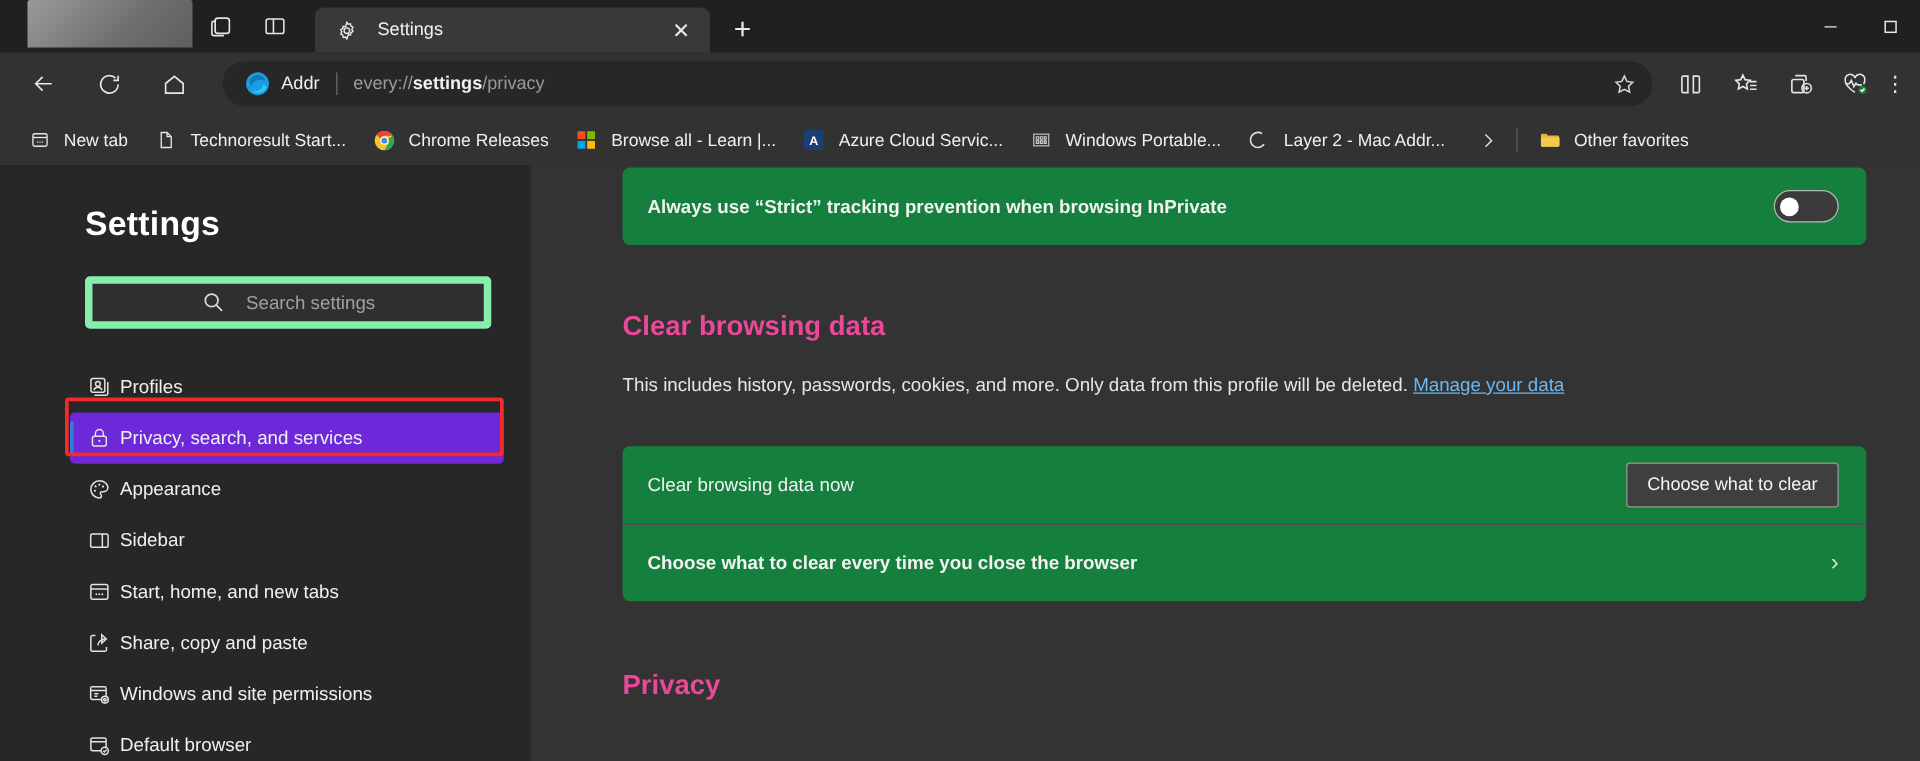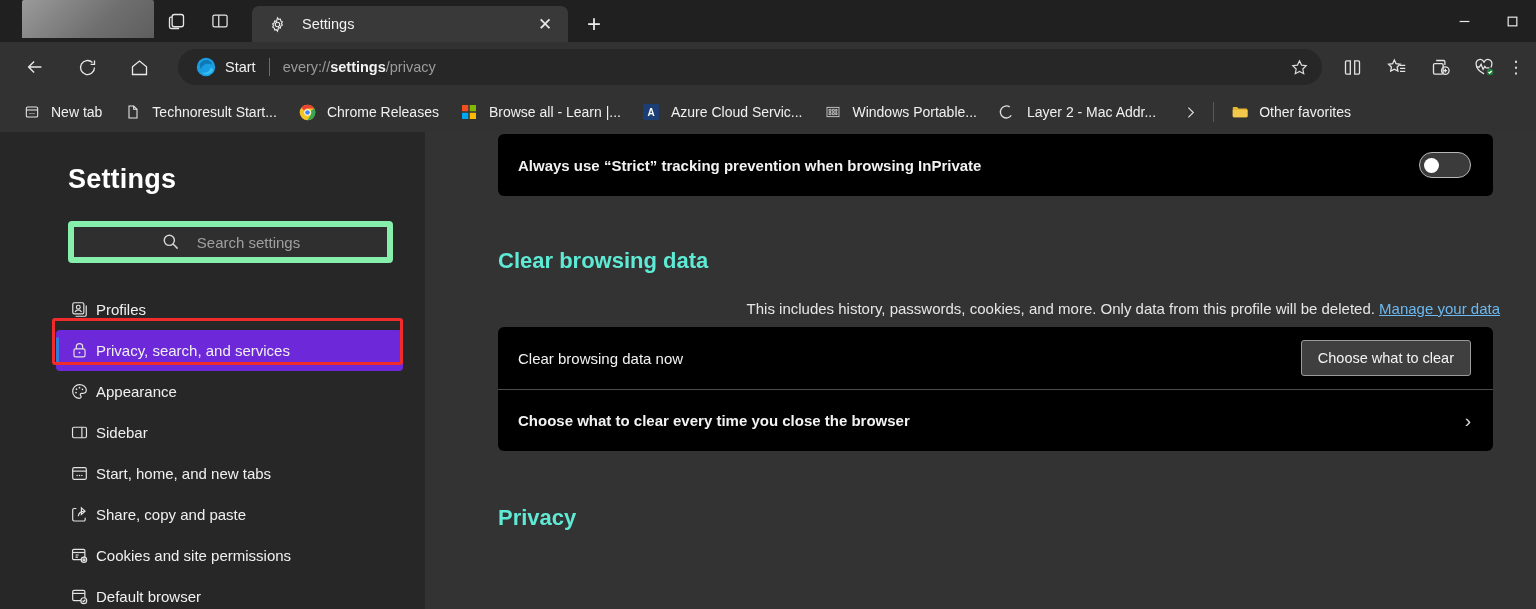--- a/index.html
+++ b/index.html
@@ -181,45 +181,45 @@
     background:#8a8a8a; border-radius:5px;
   }
 
   
   .content{
     flex:1 1 auto; height:100%; position:relative;
     background:#333333; padding-left:73px; padding-right:36px;
     overflow:hidden;
   }
   .card{
-    background:#000000; border-radius:6px;
+    background:#15803d; border-radius:6px;
     width:995px;
   }
   .card-row{
     display:flex; align-items:center; justify-content:space-between;
     padding:0 22px 0 20px; min-height:62px;
   }
   .card-row + .card-row{ border-top:1px solid #4b4b4b; }
   .row-label{ font-size:15px; color:#f2f2f2; }
   .row-label.bold{ font-weight:600; }
 
   .toggle{
     width:52px; height:26px; border-radius:13px;
     border:1px solid #b8b8b8; background:#3b3b3b;
     display:flex; align-items:center; flex:0 0 auto;
     padding:0 4px;
   }
   .toggle .knob{ width:15px; height:15px; border-radius:50%; background:#ffffff; }
 
   .section-title{
-    font-size:22px; font-weight:600; color:#5eead4;
+    font-size:22px; font-weight:600; color:#ec4899;
     margin-top:52px; margin-bottom:0;
   }
   .section-desc{
-    font-size:15px; color:#e6e6e6; margin-top:26px; margin-bottom:10px;text-align:right;
+    font-size:15px; color:#e6e6e6; margin-top:26px; margin-bottom:40px;
   }
   .section-desc a{ color:#6cb8f0; text-decoration:underline; }
 
   .btn{
     height:36px; padding:0 16px;
     background:#3f3f3f; border:1px solid #9a9a9a; border-radius:3px;
     color:#f4f4f4; font-size:14.5px;
     display:flex; align-items:center; justify-content:center;
     font-family:Liberation Sans, sans-serif;
     flex:0 0 auto;
@@ -291,21 +291,21 @@
   </div>
 
   <div class="omnibox">
     <span class="edge-logo">
       <svg width="20" height="20" viewBox="0 0 24 24">
         <circle cx="12" cy="12" r="11" fill="#1b9de2"></circle>
         <path d="M4.6 8.5C6.3 4.9 9.9 3 13.4 3.6c3.2.6 5.4 2.8 6 5.6-3.3-1.6-7.5-1.3-10.2.6-2 1.4-3 3.4-2.8 5.2-1.6-1.9-2.3-4.3-1.8-6.5z" fill="#0e7ab5"></path>
         <path d="M21 15.4c-1.5 3.5-5 5.8-8.9 5.5-2.4-.2-4.3-1.2-5.6-2.7 2.5 1.1 5.6.9 7.9-.6 2-1.3 3-3.2 2.6-4.9 1.9.5 3.3 1.5 4 2.7z" fill="#35c1f1"></path>
       </svg>
     </span>
-    <span class="edge-word">Start</span>
+    <span class="edge-word">Addr</span>
     <span class="omni-sep"></span>
     <span class="url"><span>every://</span><b>settings</b><span>/privacy</span></span>
     <span class="omni-star">
       <svg width="19" height="19" viewBox="0 0 24 24" fill="none" stroke="currentColor" stroke-width="1.5">
         <path d="M12 3.6l2.6 5.4 5.9.8-4.3 4.1 1.1 5.9L12 17l-5.3 2.8 1.1-5.9-4.3-4.1 5.9-.8z"></path>
       </svg>
     </span>
   </div>
 
   <div class="tb-ico">
@@ -526,21 +526,21 @@
         <span class="ni-ico">
           <svg width="19" height="19" viewBox="0 0 24 24" fill="none" stroke="currentColor" stroke-width="1.5">
             <rect x="3.2" y="4.2" width="15.6" height="13" rx="1.7"></rect>
               <path d="M3.2 8.2h15.6"></path>
             <path d="M7 11.4h4M7 14h3"></path>
             <circle cx="17.6" cy="17.4" r="3.4" fill="#333"></circle>
               <circle cx="17.6" cy="17.4" r="1.25"></circle>
             <path d="M17.6 13.6v1M17.6 20.2v1M13.8 17.4h1M20.4 17.4h1"></path>
           </svg>
         </span>
-        <span class="ni-lbl">Cookies and site permissions</span>
+        <span class="ni-lbl">Windows and site permissions</span>
       </div>
 
       <div class="nav-item">
         <span class="ni-ico">
           <svg width="19" height="19" viewBox="0 0 24 24" fill="none" stroke="currentColor" stroke-width="1.5">
             <rect x="3.4" y="4.2" width="15.4" height="13" rx="1.8"></rect>
               <path d="M3.4 8.1h15.4"></path>
             <circle cx="17.4" cy="17.3" r="3.7" fill="#272727"></circle>
             <path d="M15.8 17.3l1.2 1.2 2.3-2.4"></path>
           </svg>

